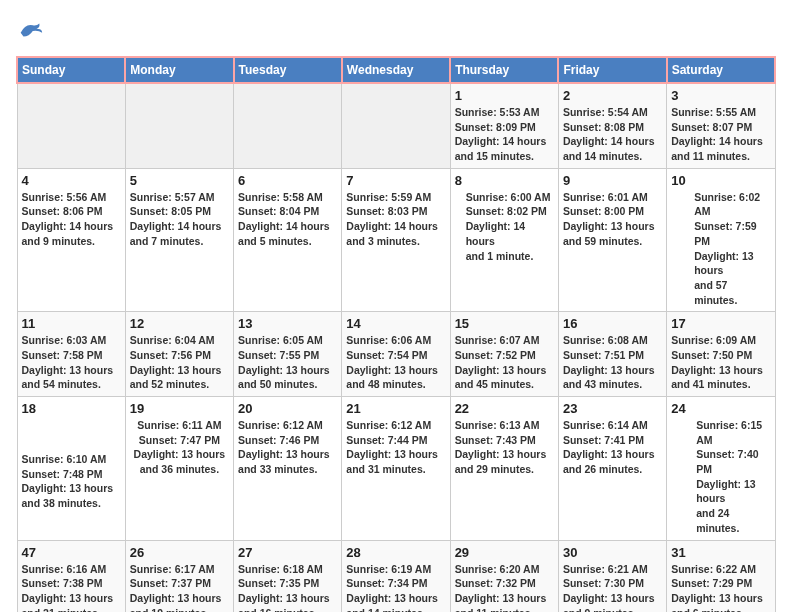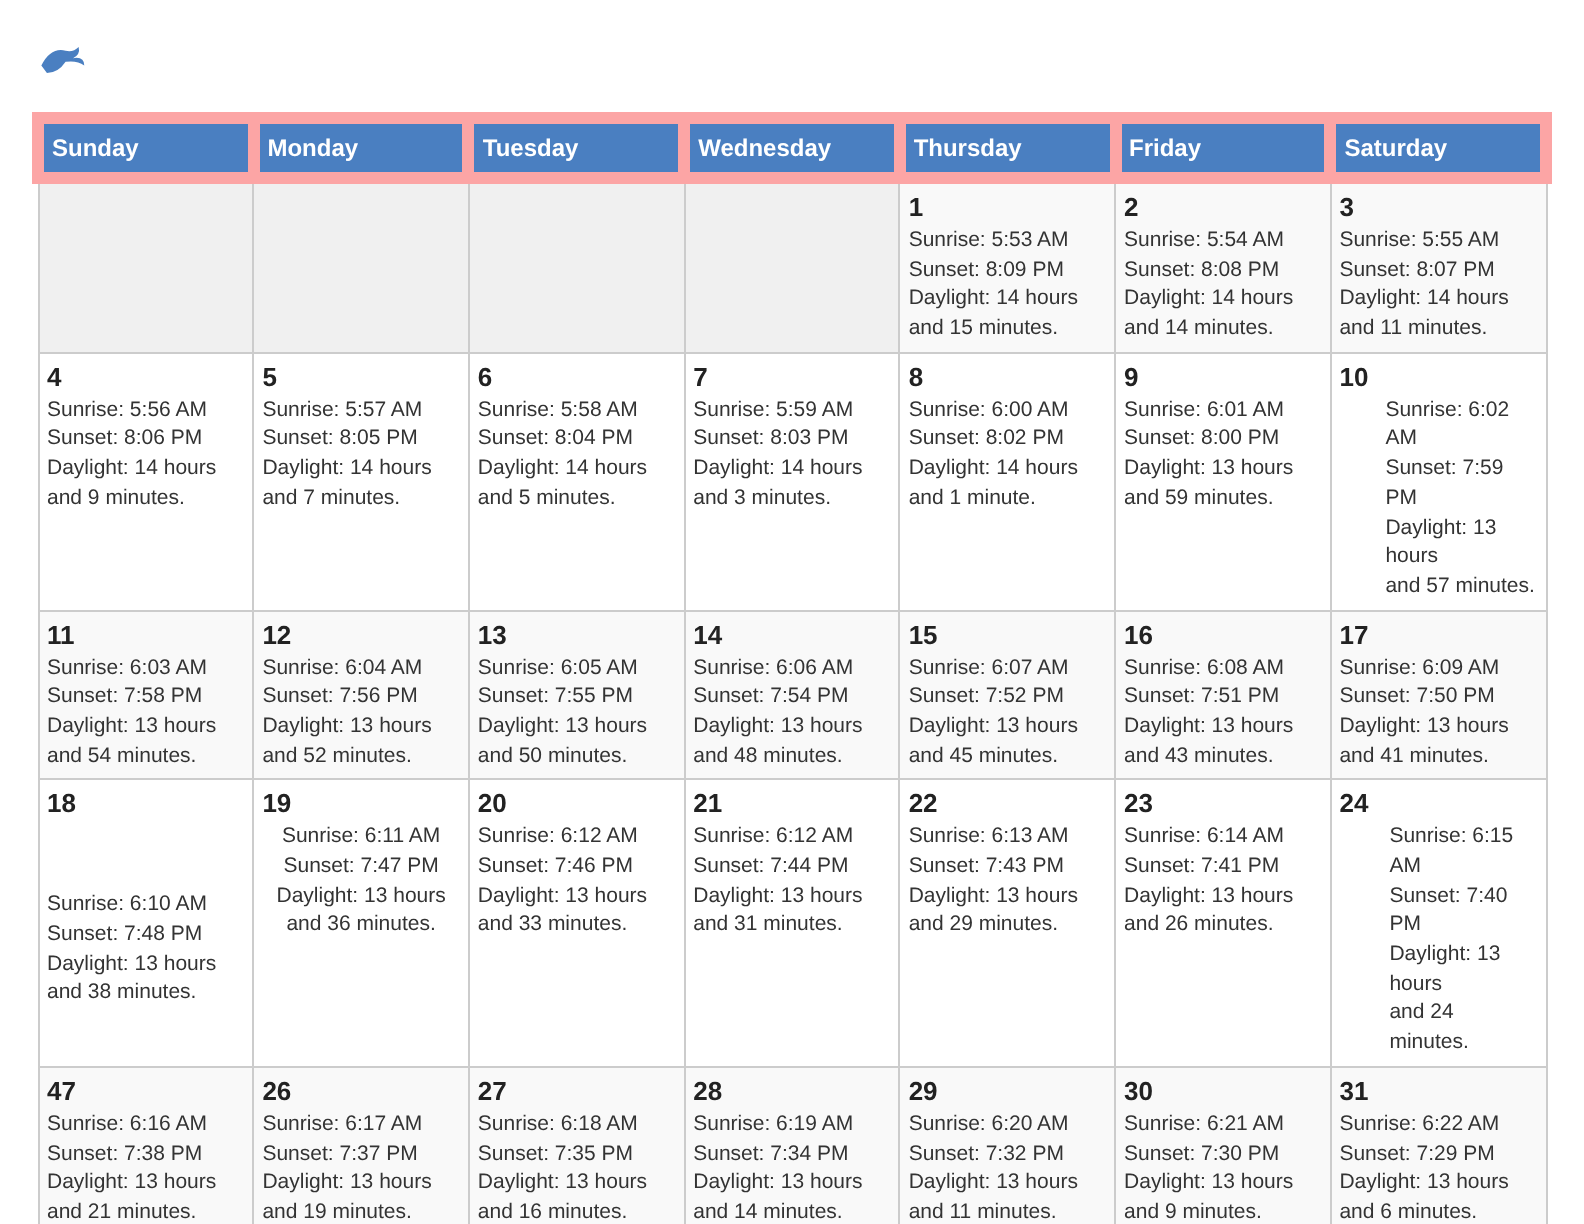--- a/index.html
+++ b/index.html
@@ -51,40 +51,41 @@
       border-collapse: collapse;
       font-size: 11px;
     }
     thead th {
       background: #4a7fc1;
       color: #fff;
       font-weight: bold;
       font-size: 12px;
       padding: 5px 4px;
       text-align: left;
-      border: 6px solid #fca5a5;
+      border: 2px solid #fca5a5;
     }
     tbody td {
       border: 1px solid #ccc;
       vertical-align: top;
       padding: 4px;
       min-height: 80px;
       width: 14.28%;
     }
     .day-num {
       font-weight: bold;
       font-size: 13px;
       color: #222;
       display: block;
       margin-bottom: 2px;
     }
     .day-info {
       color: #333;
       font-size: 10.5px;
       line-height: 1.4;
+      font-weight: bold;
     }
     tbody tr:nth-child(odd) td {
       background: #f9f9f9;
     }
     tbody tr:nth-child(even) td {
       background: #fff;
     }
     .empty {
       background: #f0f0f0 !important;
     }
@@ -172,21 +173,21 @@
         </td>
         <td>
           <span class="day-num">7</span>
           <div class="day-info" style="white-space: pre-line;">Sunrise: 5:59 AM
 Sunset: 8:03 PM
 Daylight: 14 hours
 and 3 minutes.</div>
         </td>
         <td>
           <span class="day-num">8</span>
-          <div class="day-info" style="white-space: pre-line;">Sunrise: 6:00 AM
+          <div class="day-info" style="white-space: pre-line; margin-left: 11px;">Sunrise: 6:00 AM
 Sunset: 8:02 PM
 Daylight: 14 hours
 and 1 minute.</div>
         </td>
         <td>
           <span class="day-num">9</span>
           <div class="day-info" style="white-space: pre-line;">Sunrise: 6:01 AM
 Sunset: 8:00 PM
 Daylight: 13 hours
 and 59 minutes.</div>

